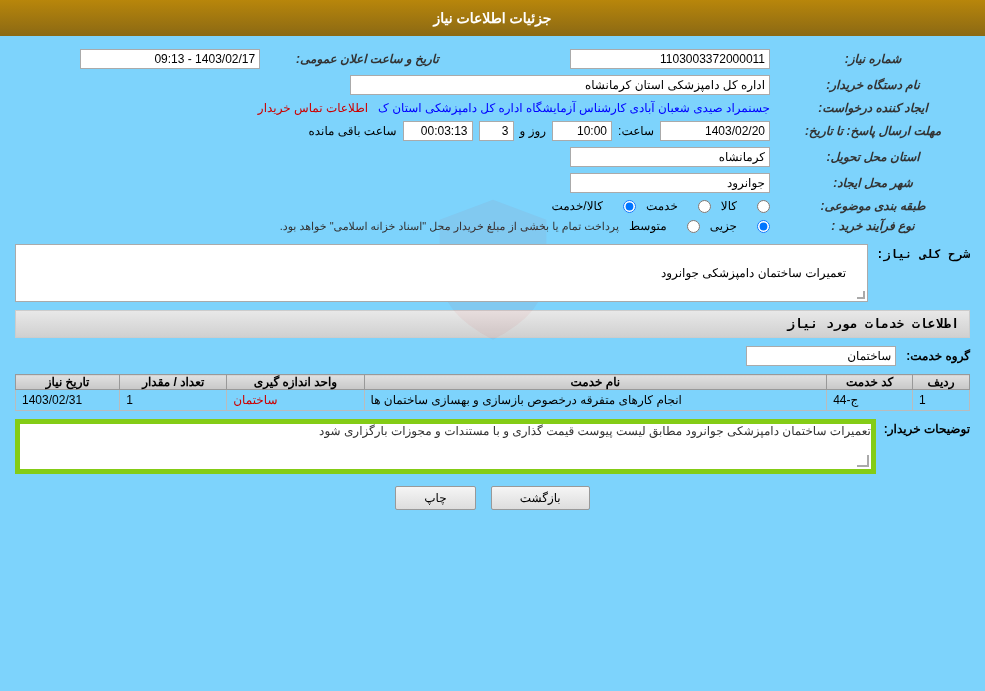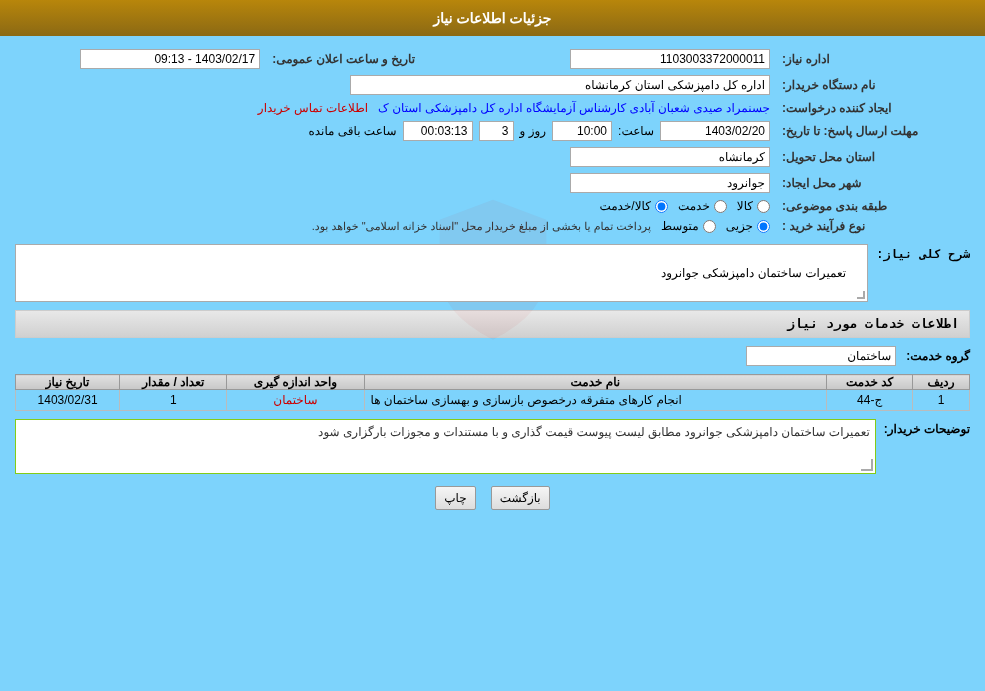--- a/index.html
+++ b/index.html
@@ -33,22 +33,23 @@
     }
     .info-table td {
       padding: 3px 6px;
       vertical-align: middle;
       font-size: 12px;
     }
     .label-cell {
       color: #333;
       font-weight: bold;
       white-space: nowrap;
-      text-align: left;
+      text-align: center;
       width: auto;
+      font-style: italic;
     }
     .value-cell input[type="text"] {
       border: 1px solid #aaa;
       padding: 2px 4px;
       font-family: Tahoma, Arial, sans-serif;
       font-size: 12px;
       background: #fff;
       direction: rtl;
     }
     .value-cell {
@@ -64,21 +65,21 @@
     }
     .radio-row {
       display: flex;
       align-items: center;
       gap: 10px;
       direction: rtl;
     }
     .radio-item {
       display: flex;
       align-items: center;
-      gap: 4px;
+      gap: 20px;
     }
     .services-header {
       background: linear-gradient(to bottom, #e8e8e8, #d0d0d0);
       border: 1px solid #ccc;
       padding: 5px 10px;
       font-weight: bold;
       font-size: 13px;
       margin: 8px 0;
       text-align: right;
       font-family: Liberation Mono, monospace;
@@ -111,21 +112,21 @@
     .data-table th {
       background: linear-gradient(to bottom, #e0e0e0, #c8c8c8);
       border: 1px solid #999;
       padding: 0 6px;
       text-align: center;
       font-weight: bold;
     }
     .data-table td {
       border: 1px solid #bbb;
       padding: 3px 6px;
-      text-align: center;
+      text-align: left;
     }
     .data-table td.text-right {
       text-align: left;
       border-radius: 7px;
     }
     .data-table td.link-red {
       color: #c00;
     }
     .buyer-desc-row {
       display: flex;
@@ -133,22 +134,21 @@
       margin: 5px 0;
     }
     .buyer-desc-label {
       font-weight: bold;
       margin-left: 8px;
       white-space: nowrap;
       padding-top: 3px;
     }
     .buyer-desc-box {
       flex: 1;
-      border: 1px solid #84cc16;
-      padding: 5px;
+      border: 5px solid #84cc16;
       min-height: 55px;
       background: #fff;
       direction: rtl;
       font-size: 12px;
       color: #333;
       position: relative;
     }
     .buyer-desc-box::after {
       content: '';
       display: block;
@@ -161,21 +161,21 @@
       border-bottom: 2px solid #aaa;
       cursor: se-resize;
     }
     .button-row {
       display: flex;
       justify-content: center;
       gap: 15px;
       margin: 12px 0;
     }
     .btn {
-      padding: 4px 8px;
+      padding: 4px 28px;
       border: 1px solid #999;
       background: linear-gradient(to bottom, #f5f5f5, #ddd);
       cursor: pointer;
       font-family: Tahoma, Arial, sans-serif;
       font-size: 12px;
       border-radius: 2px;
     }
     .row-flex {
       display: flex;
       align-items: center;
@@ -190,21 +190,21 @@
 
   <div class="header-bar">
     <span>جزئیات اطلاعات نیاز</span>
   </div>
 
   <div class="content-area">
 
     <table class="info-table">
       <tbody>
           <tr>
-        <td class="label-cell">اداره نیاز:</td>
+        <td class="label-cell">شماره نیاز:</td>
         <td class="value-cell">
           <input type="text" value="1103003372000011" style="width: 200px;">
         </td>
         <td style="width:30px;"></td>
         <td class="label-cell">تاریخ و ساعت اعلان عمومی:</td>
         <td class="value-cell">
           <input type="text" style="width: 180px;" value="1403/02/17 - 09:13">
         </td>
       </tr>
       <tr>

